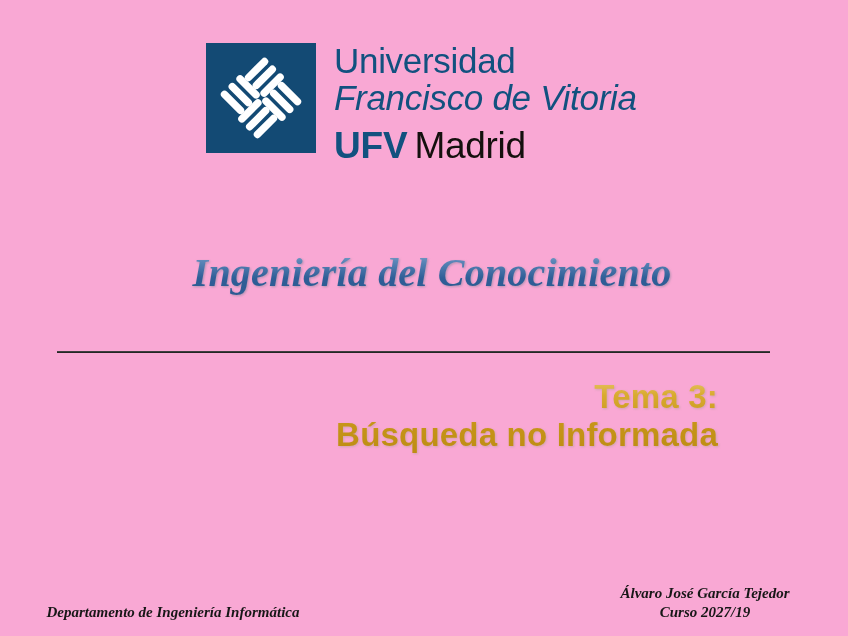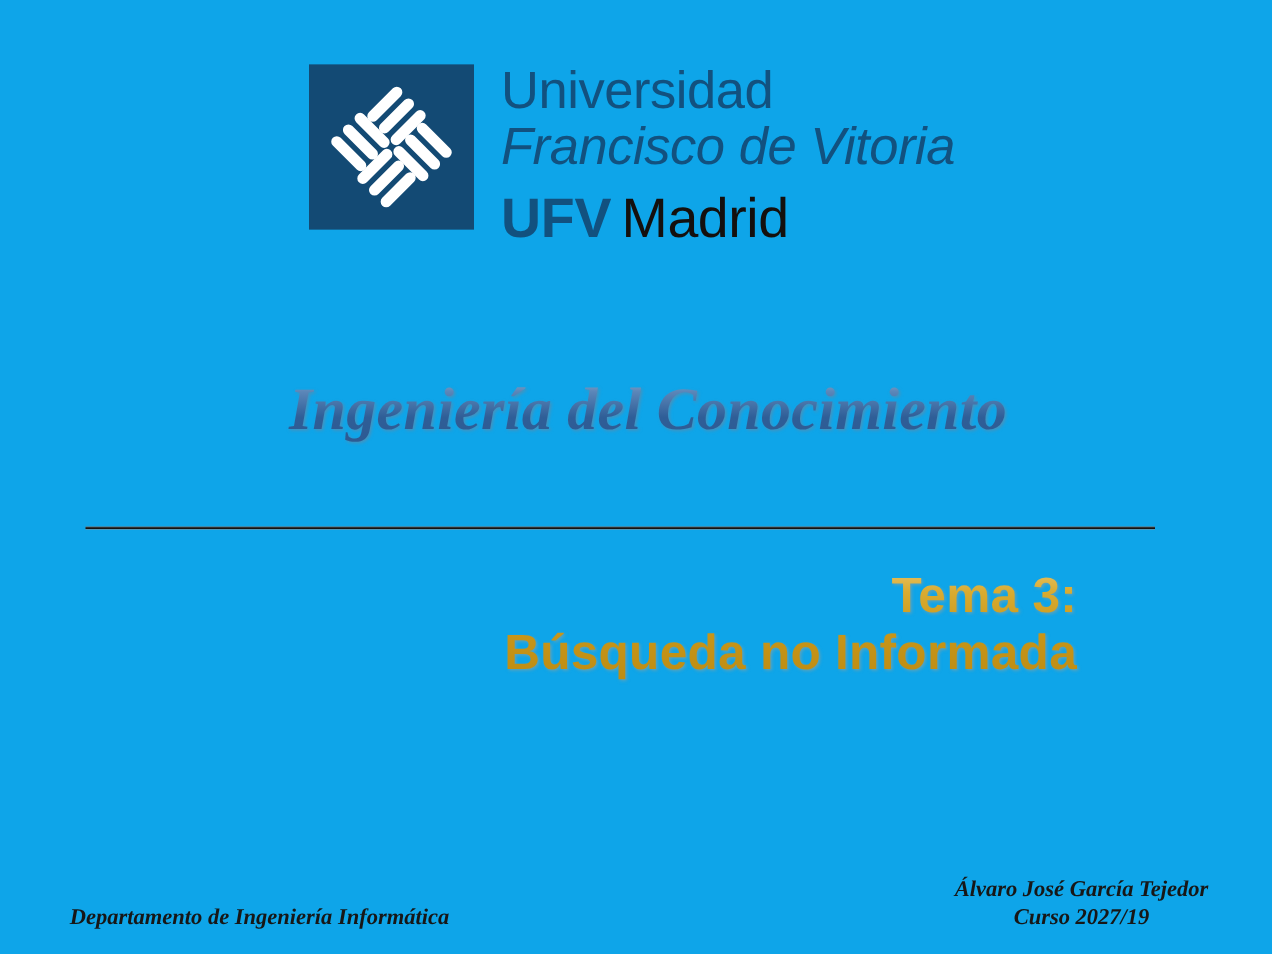--- a/index.html
+++ b/index.html
@@ -13,21 +13,21 @@
     height: 636px;
     position: relative;
     overflow: hidden;
     font-family: "Liberation Serif", serif;
     -webkit-font-smoothing: antialiased;
   }
 
   .slide {
     position: absolute;
     inset: 0;
-    background: #0ea5e9;
+    background: #f9a8d4;
   }
 
   
   .logo-block {
     position: absolute;
     left: 206px;
     top: 43px;
     display: flex;
     align-items: flex-start;
   }
@@ -131,21 +131,21 @@
     bottom: 14px;
     font-family: "Liberation Serif", serif;
     font-style: italic;
     font-weight: bold;
     font-size: 15px;
     line-height: 19px;
     color: #171717;
     text-align: center;
   }
   .footer-left  { left: 14px;  width: 318px; }
-  .footer-right { right: 12px; width: 230px; }
+  .footer-right { right: 28px; width: 230px; }
   .footer span { display: block; white-space: nowrap; }
 </style>
 </head>
 <body>
 
 <div class="slide">
 
   <div class="logo-block">
 
     <span class="logo-mark">

